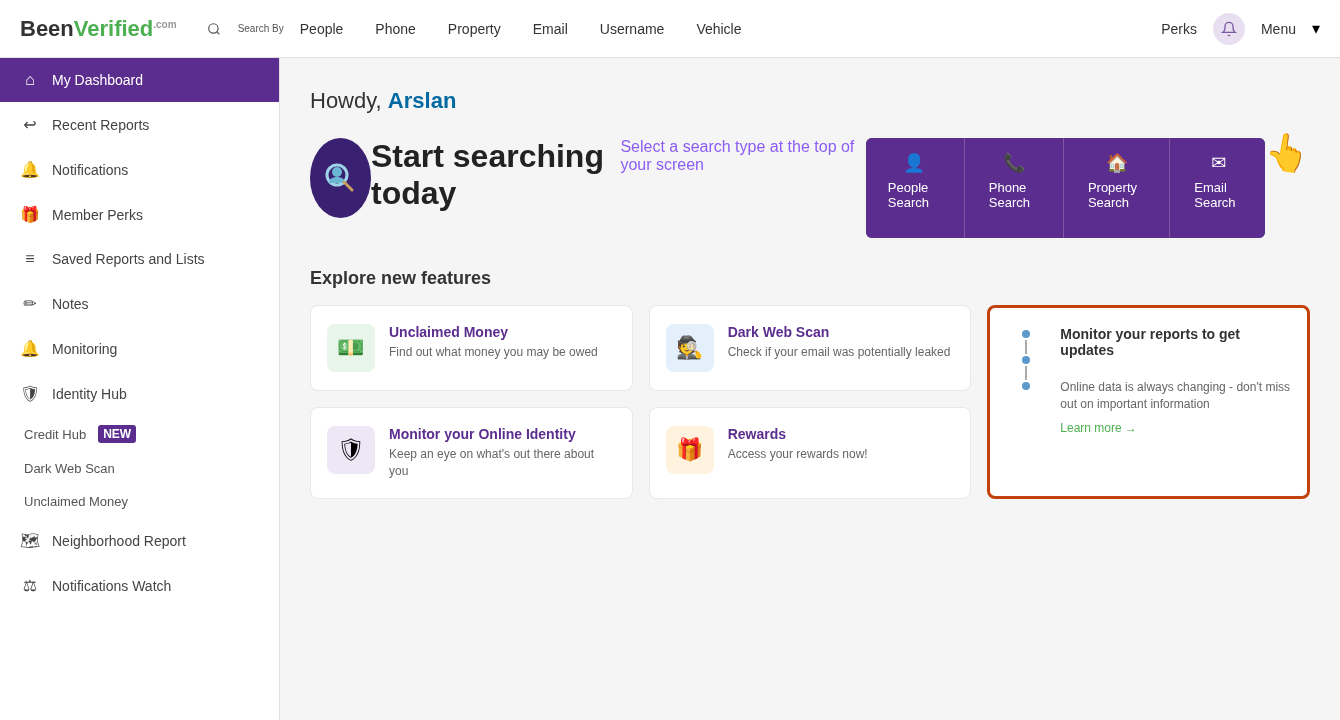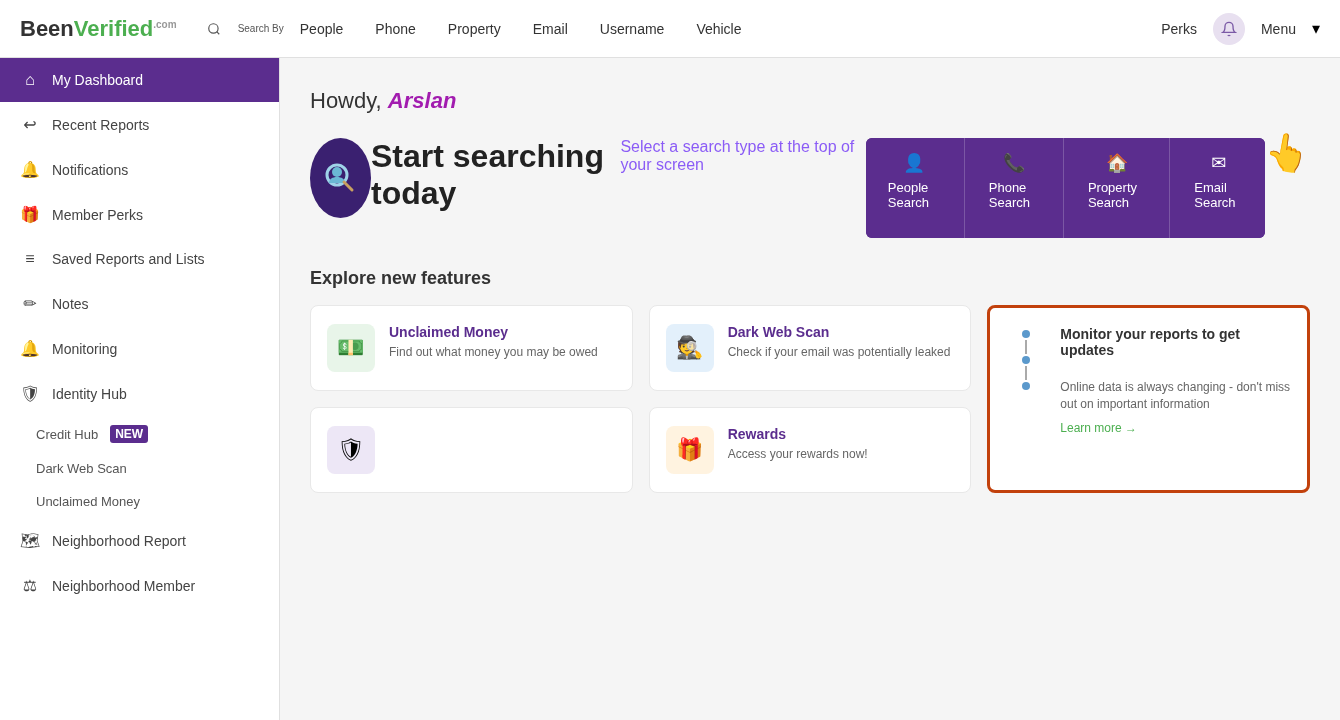--- a/index.html
+++ b/index.html
@@ -94,21 +94,21 @@
       color: #444;
       cursor: pointer;
       gap: 12px;
     }
     .sidebar-item.active {
       background: #5b2d8e;
       color: #fff;
     }
     .sidebar-item .icon { font-size: 16px; width: 20px; text-align: center; flex-shrink: 0; }
     .sidebar-sub {
-      padding-left: 36px;
+      padding-left: 24px;
       font-size: 13px;
       color: #555;
       display: flex;
       flex-direction: column;
       text-align: right;
     }
     .sidebar-sub-item {
       padding: 9px 0;
       cursor: pointer;
       display: flex;
@@ -129,21 +129,21 @@
     .main {
       flex: 1;
       overflow-y: auto;
       padding: 30px 30px 20px 30px;
     }
     .howdy {
       font-size: 22px;
       color: #333;
       margin-bottom: 24px;
     }
-    .howdy strong { color: #a21caf; font-weight: 800; font-style: italic; }
+    .howdy strong { color: #0369a1; font-weight: 800; }
 
     
     .hero {
       display: flex;
       margin-bottom: 30px;
     }
     .hero-icon-circle {
       width: 80px; height: 80px;
       border-radius: 50%;
       background: #3a2070;
@@ -371,21 +371,21 @@
       <div class="sidebar-sub-item">
         <span>Unclaimed Money</span>
       </div>
     </div>
     <div class="sidebar-item">
       <span class="icon">🗺</span>
       <span>Neighborhood Report</span>
     </div>
     <div class="sidebar-item">
       <span class="icon">⚖</span>
-      <span>Neighborhood Member</span>
+      <span>Notifications Watch</span>
     </div>
   </aside>
 
   <main class="main">
     <div class="howdy">
       <span>Howdy, </span><strong>Arslan</strong>
     </div>
 
     <div class="hero">
       <div class="hero-icon-circle">
@@ -455,20 +455,24 @@
           </div>
           <div class="monitor-text">
             <div class="monitor-title">Monitor your reports to get updates</div>
             <div class="monitor-desc">Online data is always changing - don't miss out on important information</div>
             <div class="learn-more">Learn more →</div>
           </div>
         </div>
 
         <div class="feature-card">
           <div class="feature-card-icon purple">🛡</div>
+          <div>
+            <div class="feature-card-title">Monitor your Online Identity</div>
+            <div class="feature-card-desc">Keep an eye on what's out there about you</div>
+          </div>
         </div>
 
         <div class="feature-card">
           <div class="feature-card-icon orange">🎁</div>
           <div>
             <div class="feature-card-title">Rewards</div>
             <div class="feature-card-desc">Access your rewards now!</div>
           </div>
         </div>
 

